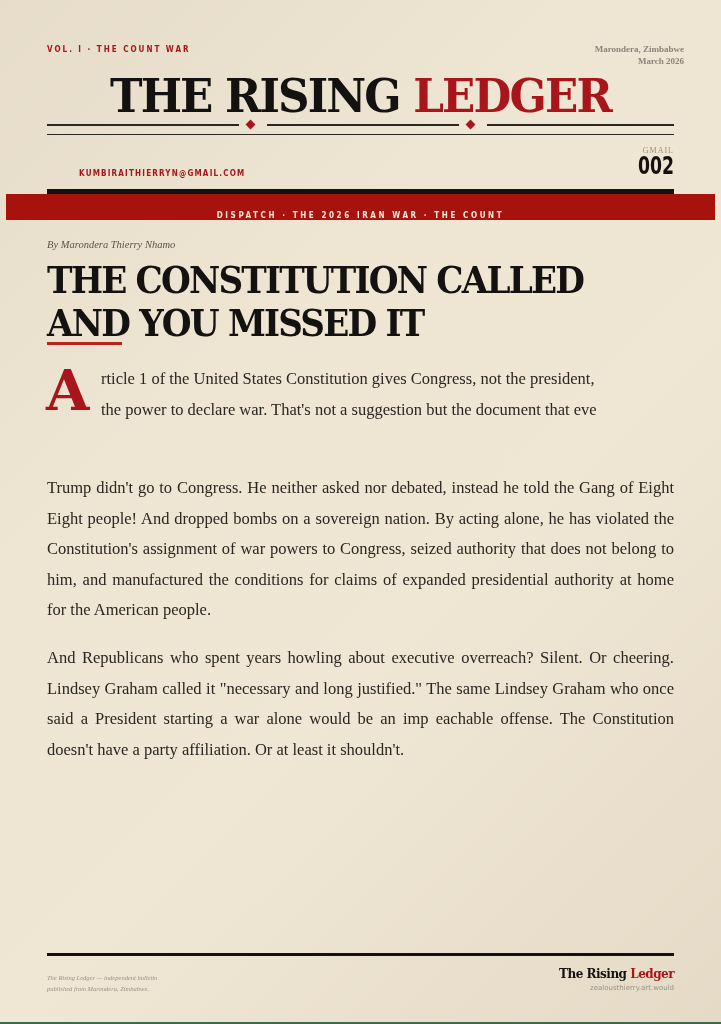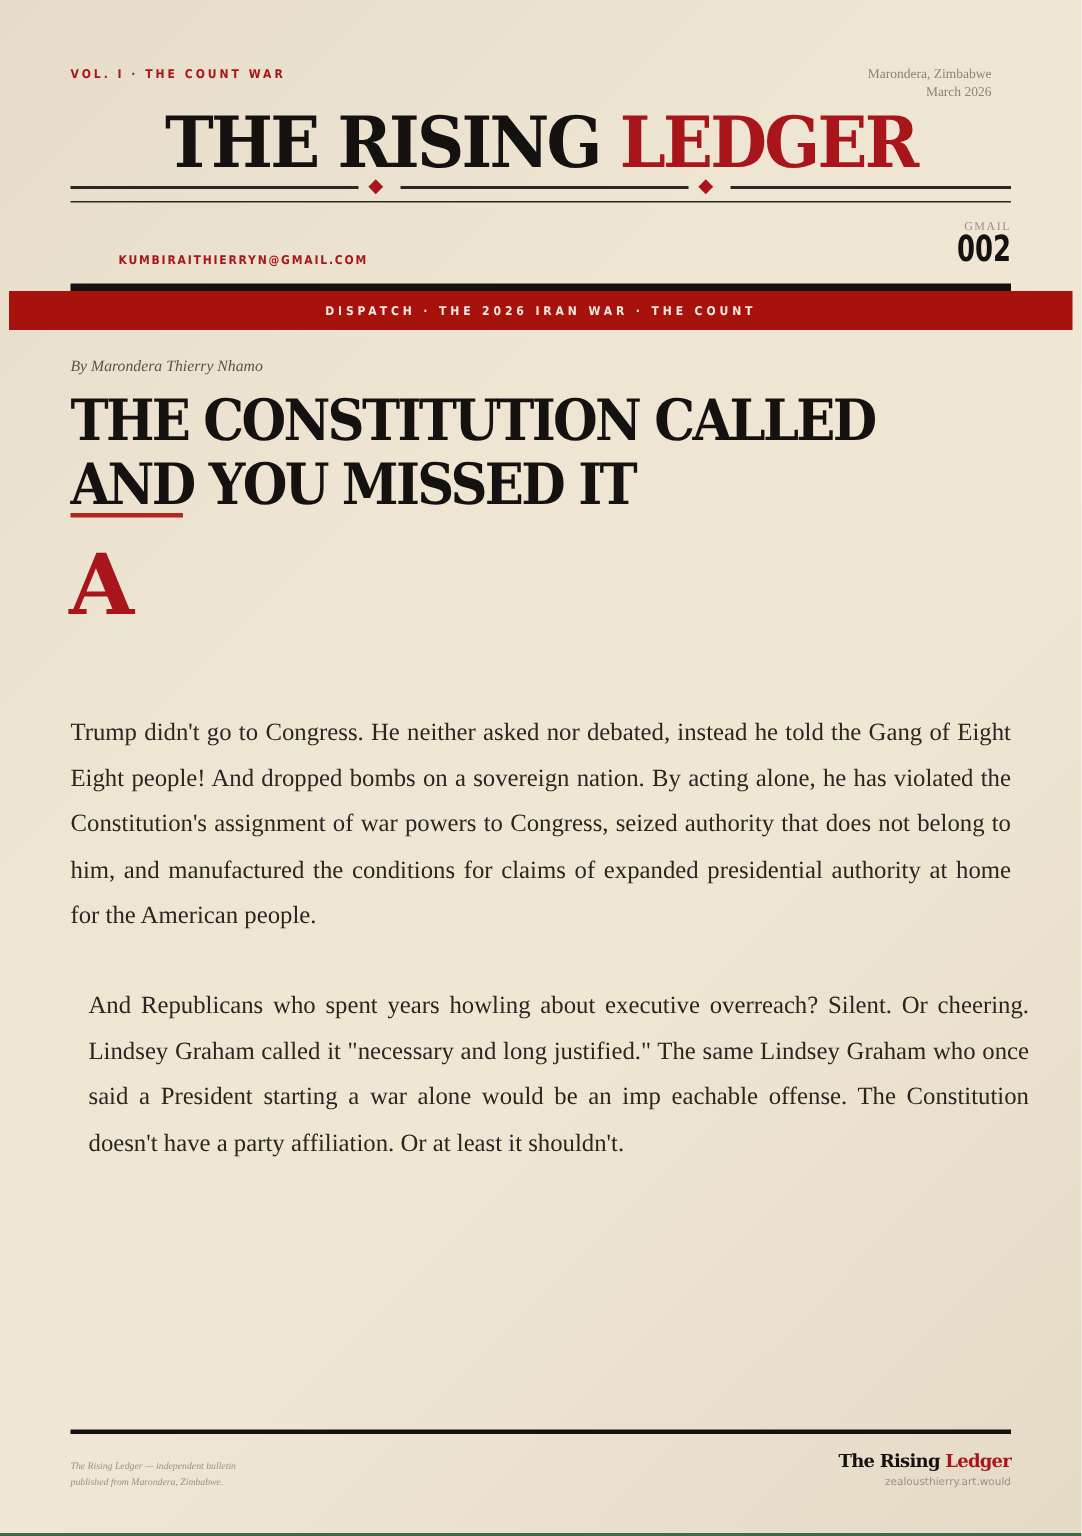--- a/index.html
+++ b/index.html
@@ -2,31 +2,31 @@
 <html><head>
 <meta charset="utf-8">
 <style>
   html,body{margin:0;padding:0;}
   body{width:721px;height:1024px;overflow:hidden;position:relative;
     background:linear-gradient(135deg,#e6dcc9 0%,#eee5d3 35%,#efe6d4 60%,#e5dac6 100%);
     font-family:"Liberation Serif",serif;color:#1a1814;}
   .page{position:absolute;left:0;top:0;width:721px;height:1022px;}
   .bottom-strip{position:absolute;left:0;bottom:0;width:721px;height:2px;background:#3c6a4a;}
   .vol{position:absolute;left:47px;top:45px;font-family:"DejaVu Sans Condensed","DejaVu Sans",sans-serif;font-weight:bold;font-size:8px;letter-spacing:2px;color:#a8151b;}
-  .loc{position:absolute;right:60px;top:43px;text-align:right;font-size:9px;line-height:12px;color:#8c8478;}
+  .loc{position:absolute;right:37px;top:43px;text-align:right;font-size:9px;line-height:12px;color:#8c8478;font-weight:bold;}
   .title{position:absolute;left:0;width:721px;top:68px;text-align:center;font-family:"DejaVu Serif",serif;font-weight:bold;font-size:47px;letter-spacing:-2px;line-height:56px;transform:scaleX(0.93);}
   .title .black{color:#141210;}
   .title .red{color:#a8151b;}
   .rule{position:absolute;left:47px;width:627px;background:#2b2823;}
   .diamond{position:absolute;width:7px;height:7px;background:#a8151b;transform:rotate(45deg);}
   .email{position:absolute;left:47px;top:169px;font-family:"DejaVu Sans Condensed","DejaVu Sans",sans-serif;font-weight:bold;font-size:8px;letter-spacing:1.2px;color:#a8151b;padding-left:32px;}
   .issue-label{position:absolute;right:47px;top:146px;font-size:8px;letter-spacing:1px;color:#9a9286;}
   .issue-num{position:absolute;right:47px;top:152px;font-family:"DejaVu Sans Condensed","DejaVu Sans",sans-serif;font-weight:bold;font-size:24px;letter-spacing:0;color:#141210;transform:scaleX(0.8);transform-origin:right;}
   .thickbar{position:absolute;left:47px;top:189px;width:627px;height:5px;background:#141210;}
-  .banner{position:absolute;left:6px;top:194px;width:709px;height:26px;background:#a8120d;display:flex;align-items:center;justify-content:center;}
+  .banner{position:absolute;left:6px;top:194px;width:709px;height:26px;background:#a8120d;display:flex;align-items:flex-end;justify-content:center;}
   .banner span{font-family:"DejaVu Sans Condensed","DejaVu Sans",sans-serif;font-weight:bold;font-size:8px;letter-spacing:2.6px;color:#f3e9dc;}
   .byline{position:absolute;left:47px;top:239px;font-style:italic;font-size:10.5px;color:#5a544a;}
   .headline{position:absolute;left:47px;top:258px;width:640px;font-family:"DejaVu Serif",serif;font-weight:bold;font-size:38px;line-height:43px;letter-spacing:-2px;color:#141210;transform:scaleX(0.9);transform-origin:left;}
   .head-rule{position:absolute;left:47px;top:342px;width:75px;height:3px;background:#b8231e;}
   .dropcap{position:absolute;left:46px;top:362px;font-family:"DejaVu Serif",serif;font-weight:bold;font-size:56px;line-height:56px;color:#a8151b;}
   .p{position:absolute;left:47px;width:627px;font-size:16.5px;line-height:30.5px;color:#2a2620;text-align:justify;}
   .p1a{left:101px;width:573px;top:364px;white-space:nowrap;overflow:hidden;}
   .p1b{left:55px;top:425px;}
   .p2{top:473px;}
   .p3{top:643px;}
@@ -67,24 +67,26 @@
 
   <div class="byline">By Marondera Thierry Nhamo</div>
   <h1 class="headline" style="margin:0;">
     <div>THE CONSTITUTION CALLED</div>
     <div>AND YOU MISSED IT</div>
   </h1>
   <div class="head-rule"></div>
 
   <div class="dropcap">A</div>
   <div class="p p1a">
+    <div>rticle 1 of the United States Constitution gives Congress, not the president,</div>
+    <div>the power to declare war. That's not a suggestion but the document that eve</div>
   </div>
 
   <p class="p p2" style="margin:0;">Trump didn't go to Congress. He neither asked nor debated, instead he told the Gang of Eight Eight people! And dropped bombs on a sovereign nation. By acting alone, he has violated the Constitution's assignment of war powers to Congress, seized authority that does not belong to him, and manufactured the conditions for claims of expanded presidential authority at home for the American people.</p>
-  <p class="p p3" style="margin:12px;">And Republicans who spent years howling about executive overreach? Silent. Or cheering. Lindsey Graham called it "necessary and long justified." The same Lindsey Graham who once said a President starting a war alone would be an imp  eachable offense. The Constitution doesn't have a party affiliation. Or at least it shouldn't.</p>
+  <p class="p p3" style="margin:0;">And Republicans who spent years howling about executive overreach? Silent. Or cheering. Lindsey Graham called it "necessary and long justified." The same Lindsey Graham who once said a President starting a war alone would be an imp  eachable offense. The Constitution doesn't have a party affiliation. Or at least it shouldn't.</p>
 
   <div class="bottom-rule"></div>
   <div class="foot-left">
     <div>The Rising Ledger — independent bulletin</div>
     <div>published from Marondera, Zimbabwe.</div>
   </div>
   <div class="foot-brand"><span class="black">The Rising </span><span class="red">Ledger</span></div>
   <a class="foot-url">zealousthierry.art.would</a>
 </div>
 <div class="bottom-strip"></div>

